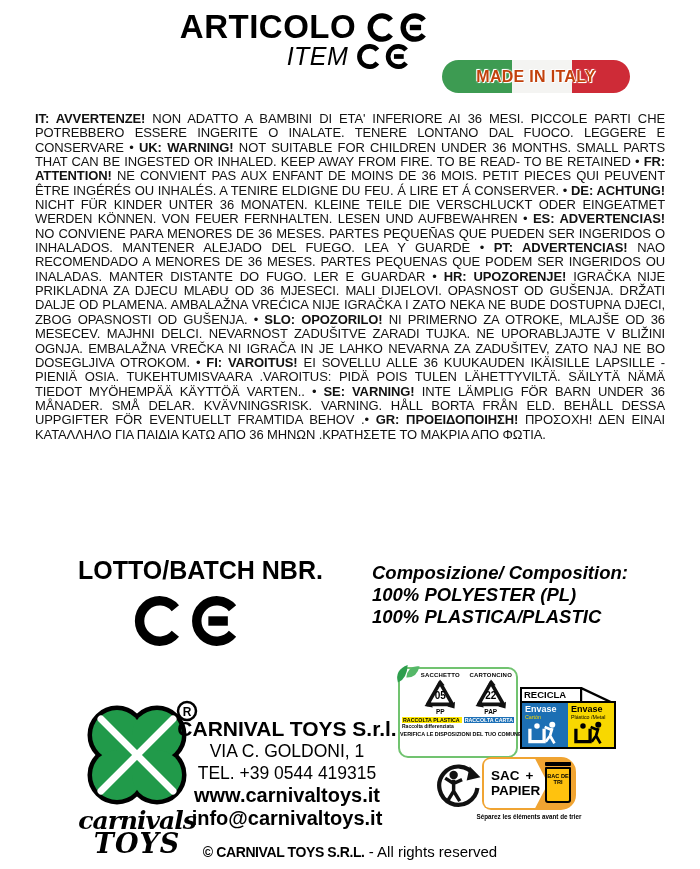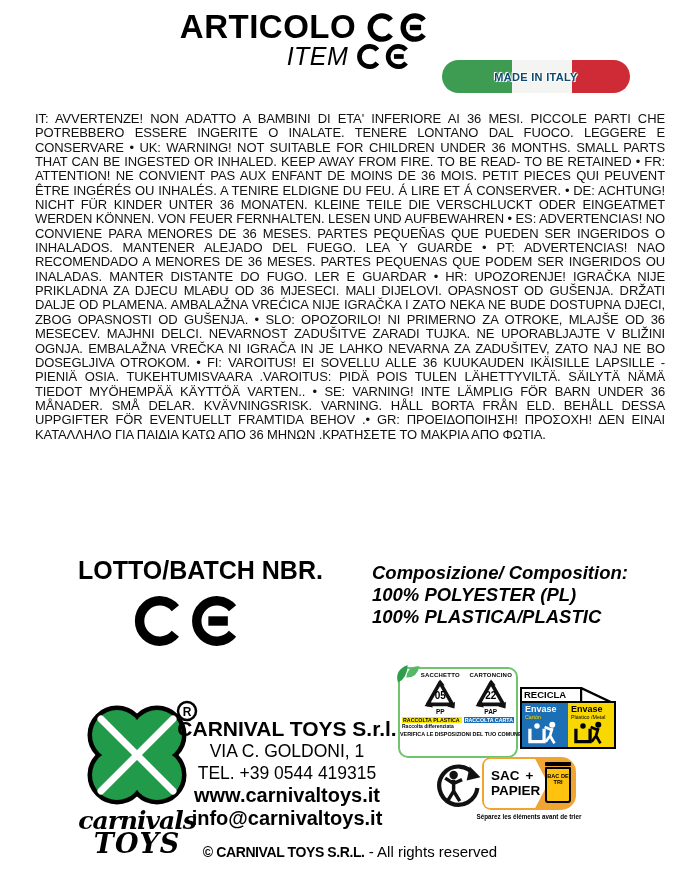--- a/index.html
+++ b/index.html
@@ -16,30 +16,30 @@
     display:flex; justify-content:center; align-items:center; gap:8px; }
   .item-label { font-size:25px; font-style:italic; font-weight:400; letter-spacing:.5px; }
   .ce { display:block; }
   .mii {
     position:absolute; left:442px; top:60px; width:188px; height:33px;
     border-radius:17px; overflow:hidden; display:flex;
   }
   .mii .stripe { height:100%; }
   .mii-text {
     position:absolute; inset:0; display:flex; align-items:center; justify-content:center;
-    font-size:11px; font-weight:800; color:#0c4a6e; letter-spacing:.3px;
+    font-size:16px; font-weight:800; color:#c2410c; letter-spacing:.3px;
     text-shadow:0 0 2px #fff, 0 0 2px #fff, 1px 1px 0 #fff, -1px -1px 0 #fff;
   }
   
   .warnings {
     position:absolute; left:35px; top:112px; width:630px;
     font-size:13px; line-height:14.35px; text-align:justify; color:#111;
     letter-spacing:-0.1px;
   }
-  .warnings b { font-weight:400; }
+  .warnings b { font-weight:700; }
   
   .lotto { position:absolute; left:78px; top:556px; font-size:25px; font-weight:800; }
   .bigce { position:absolute; left:133px; top:594px; }
   .compo { position:absolute; left:372px; top:562px; width:276px; text-align:left;
     font-weight:800;font-style:italic; }
   .compo .c-title { font-size:18.5px; line-height:22px; }
   .compo .c-line  { font-size:18.5px; line-height:21.5px; }
   
   .recybox {
     position:absolute; left:398px; top:667px; width:120px; height:91px;

